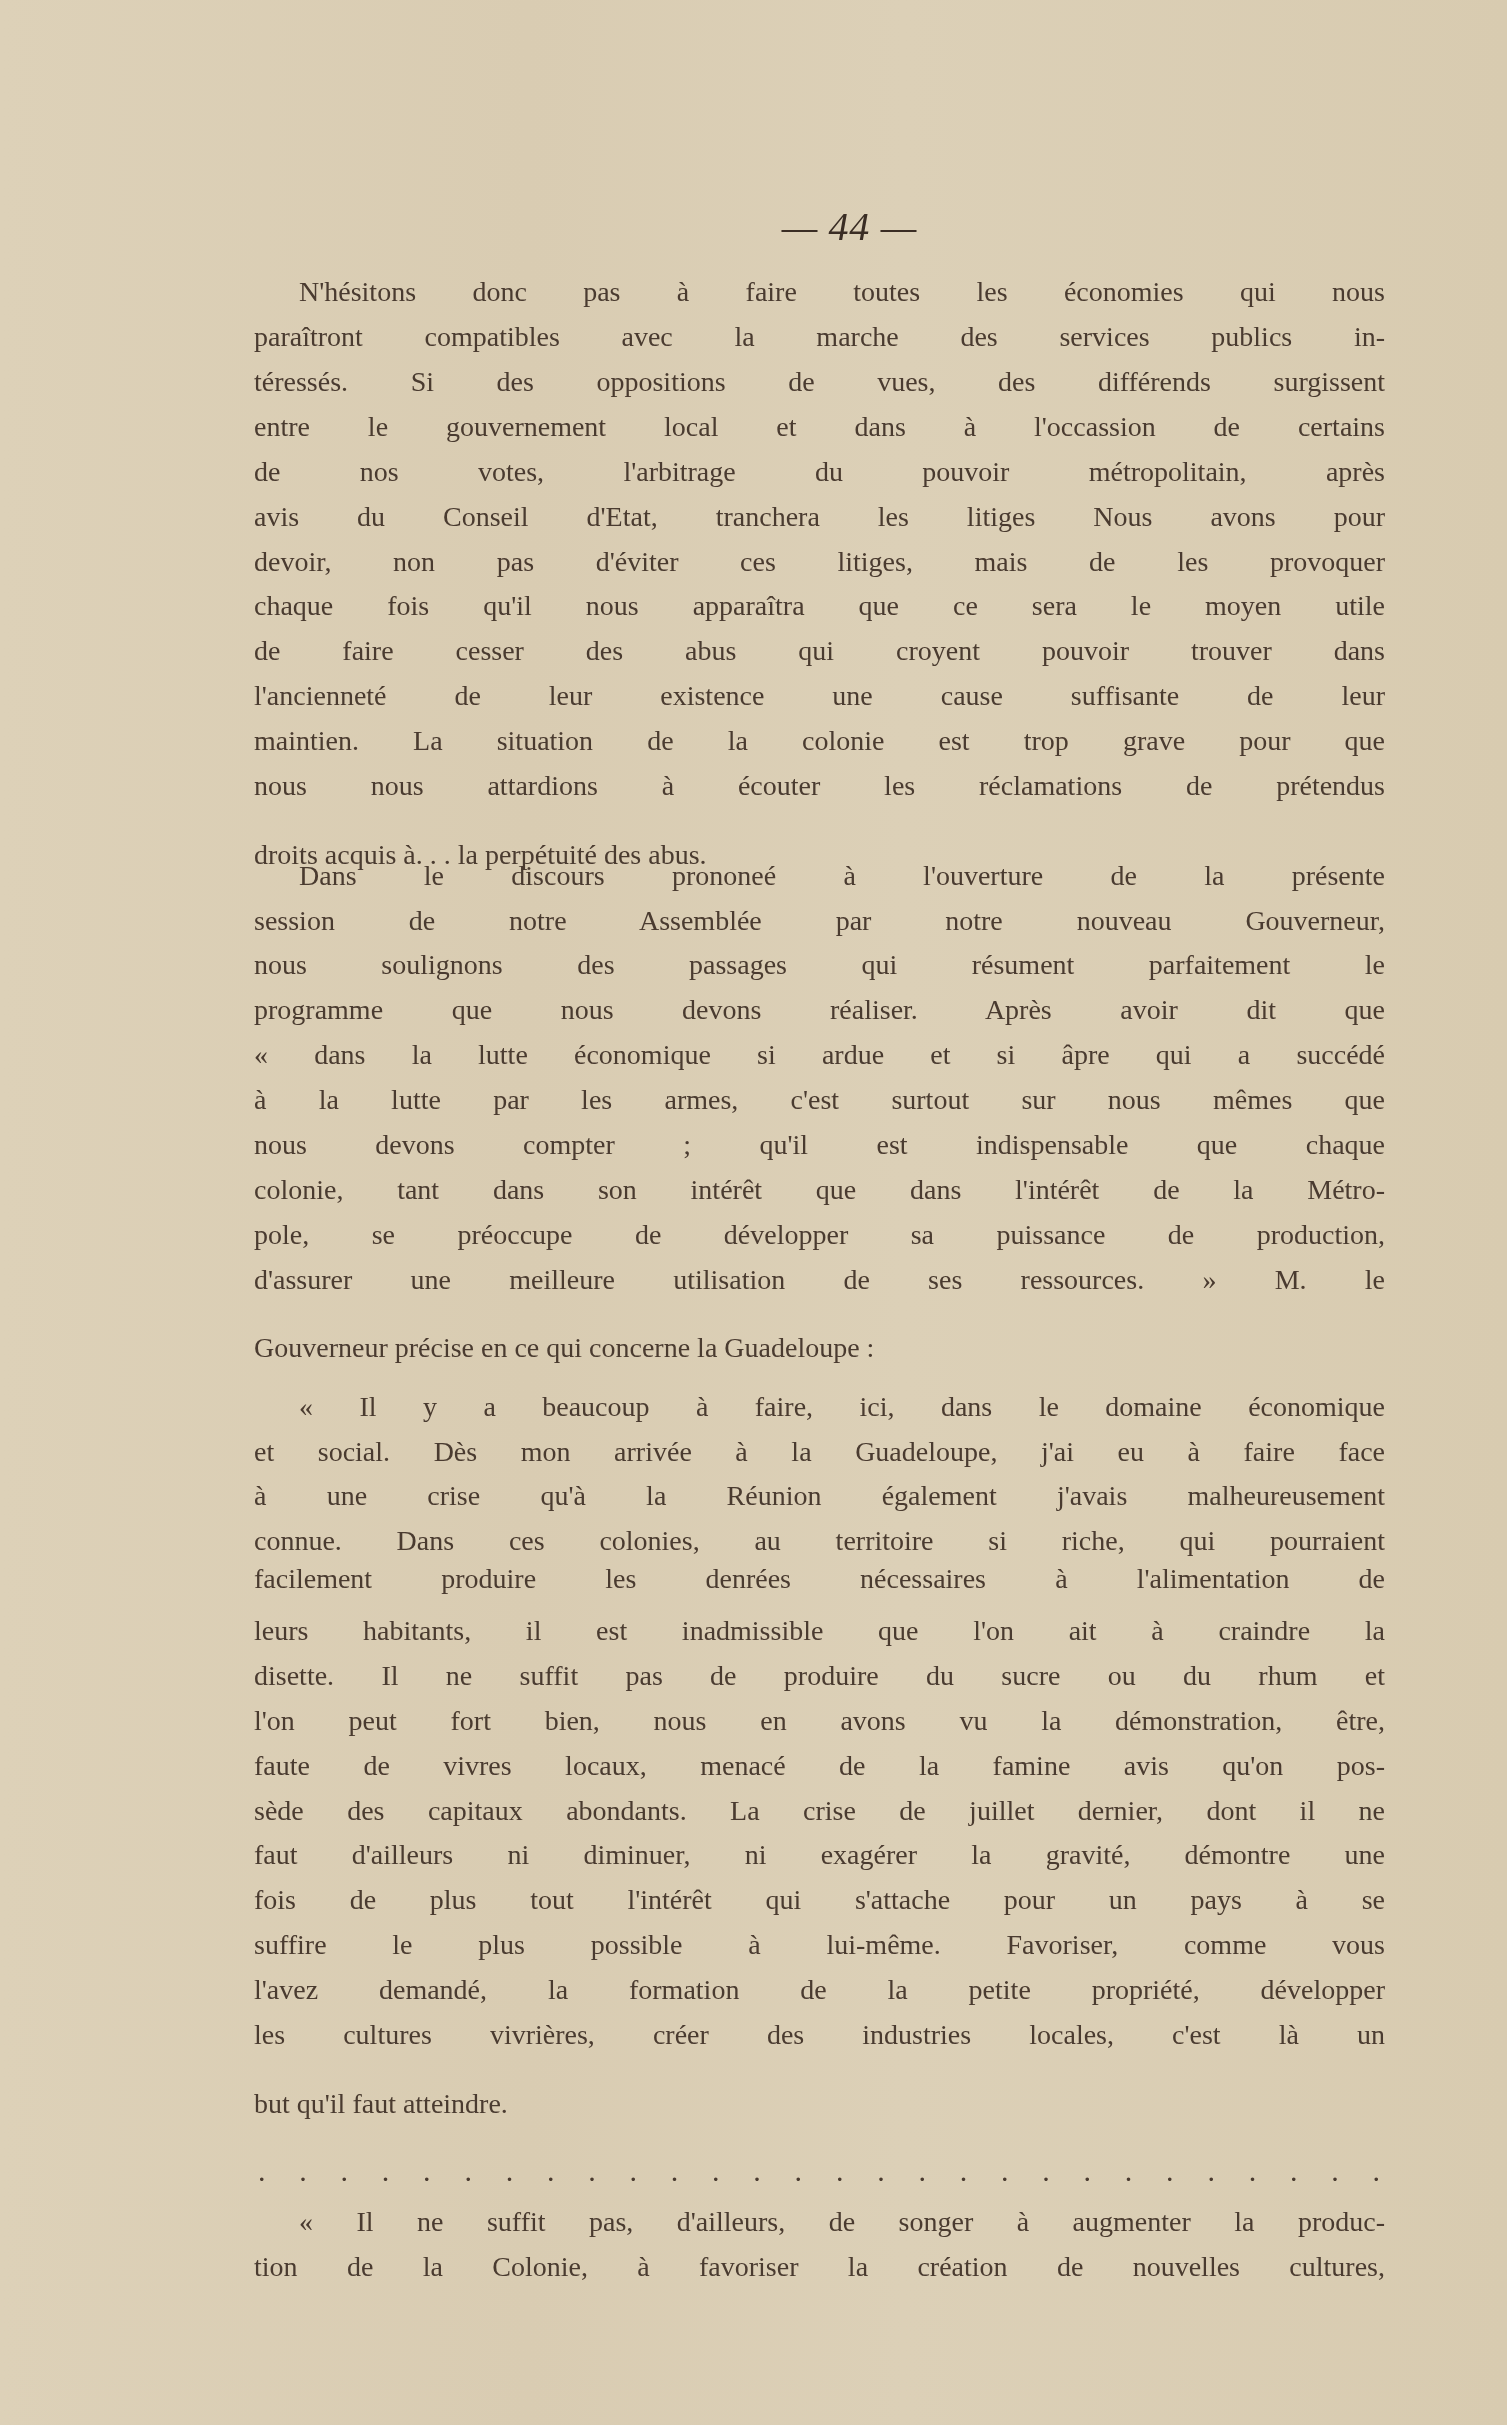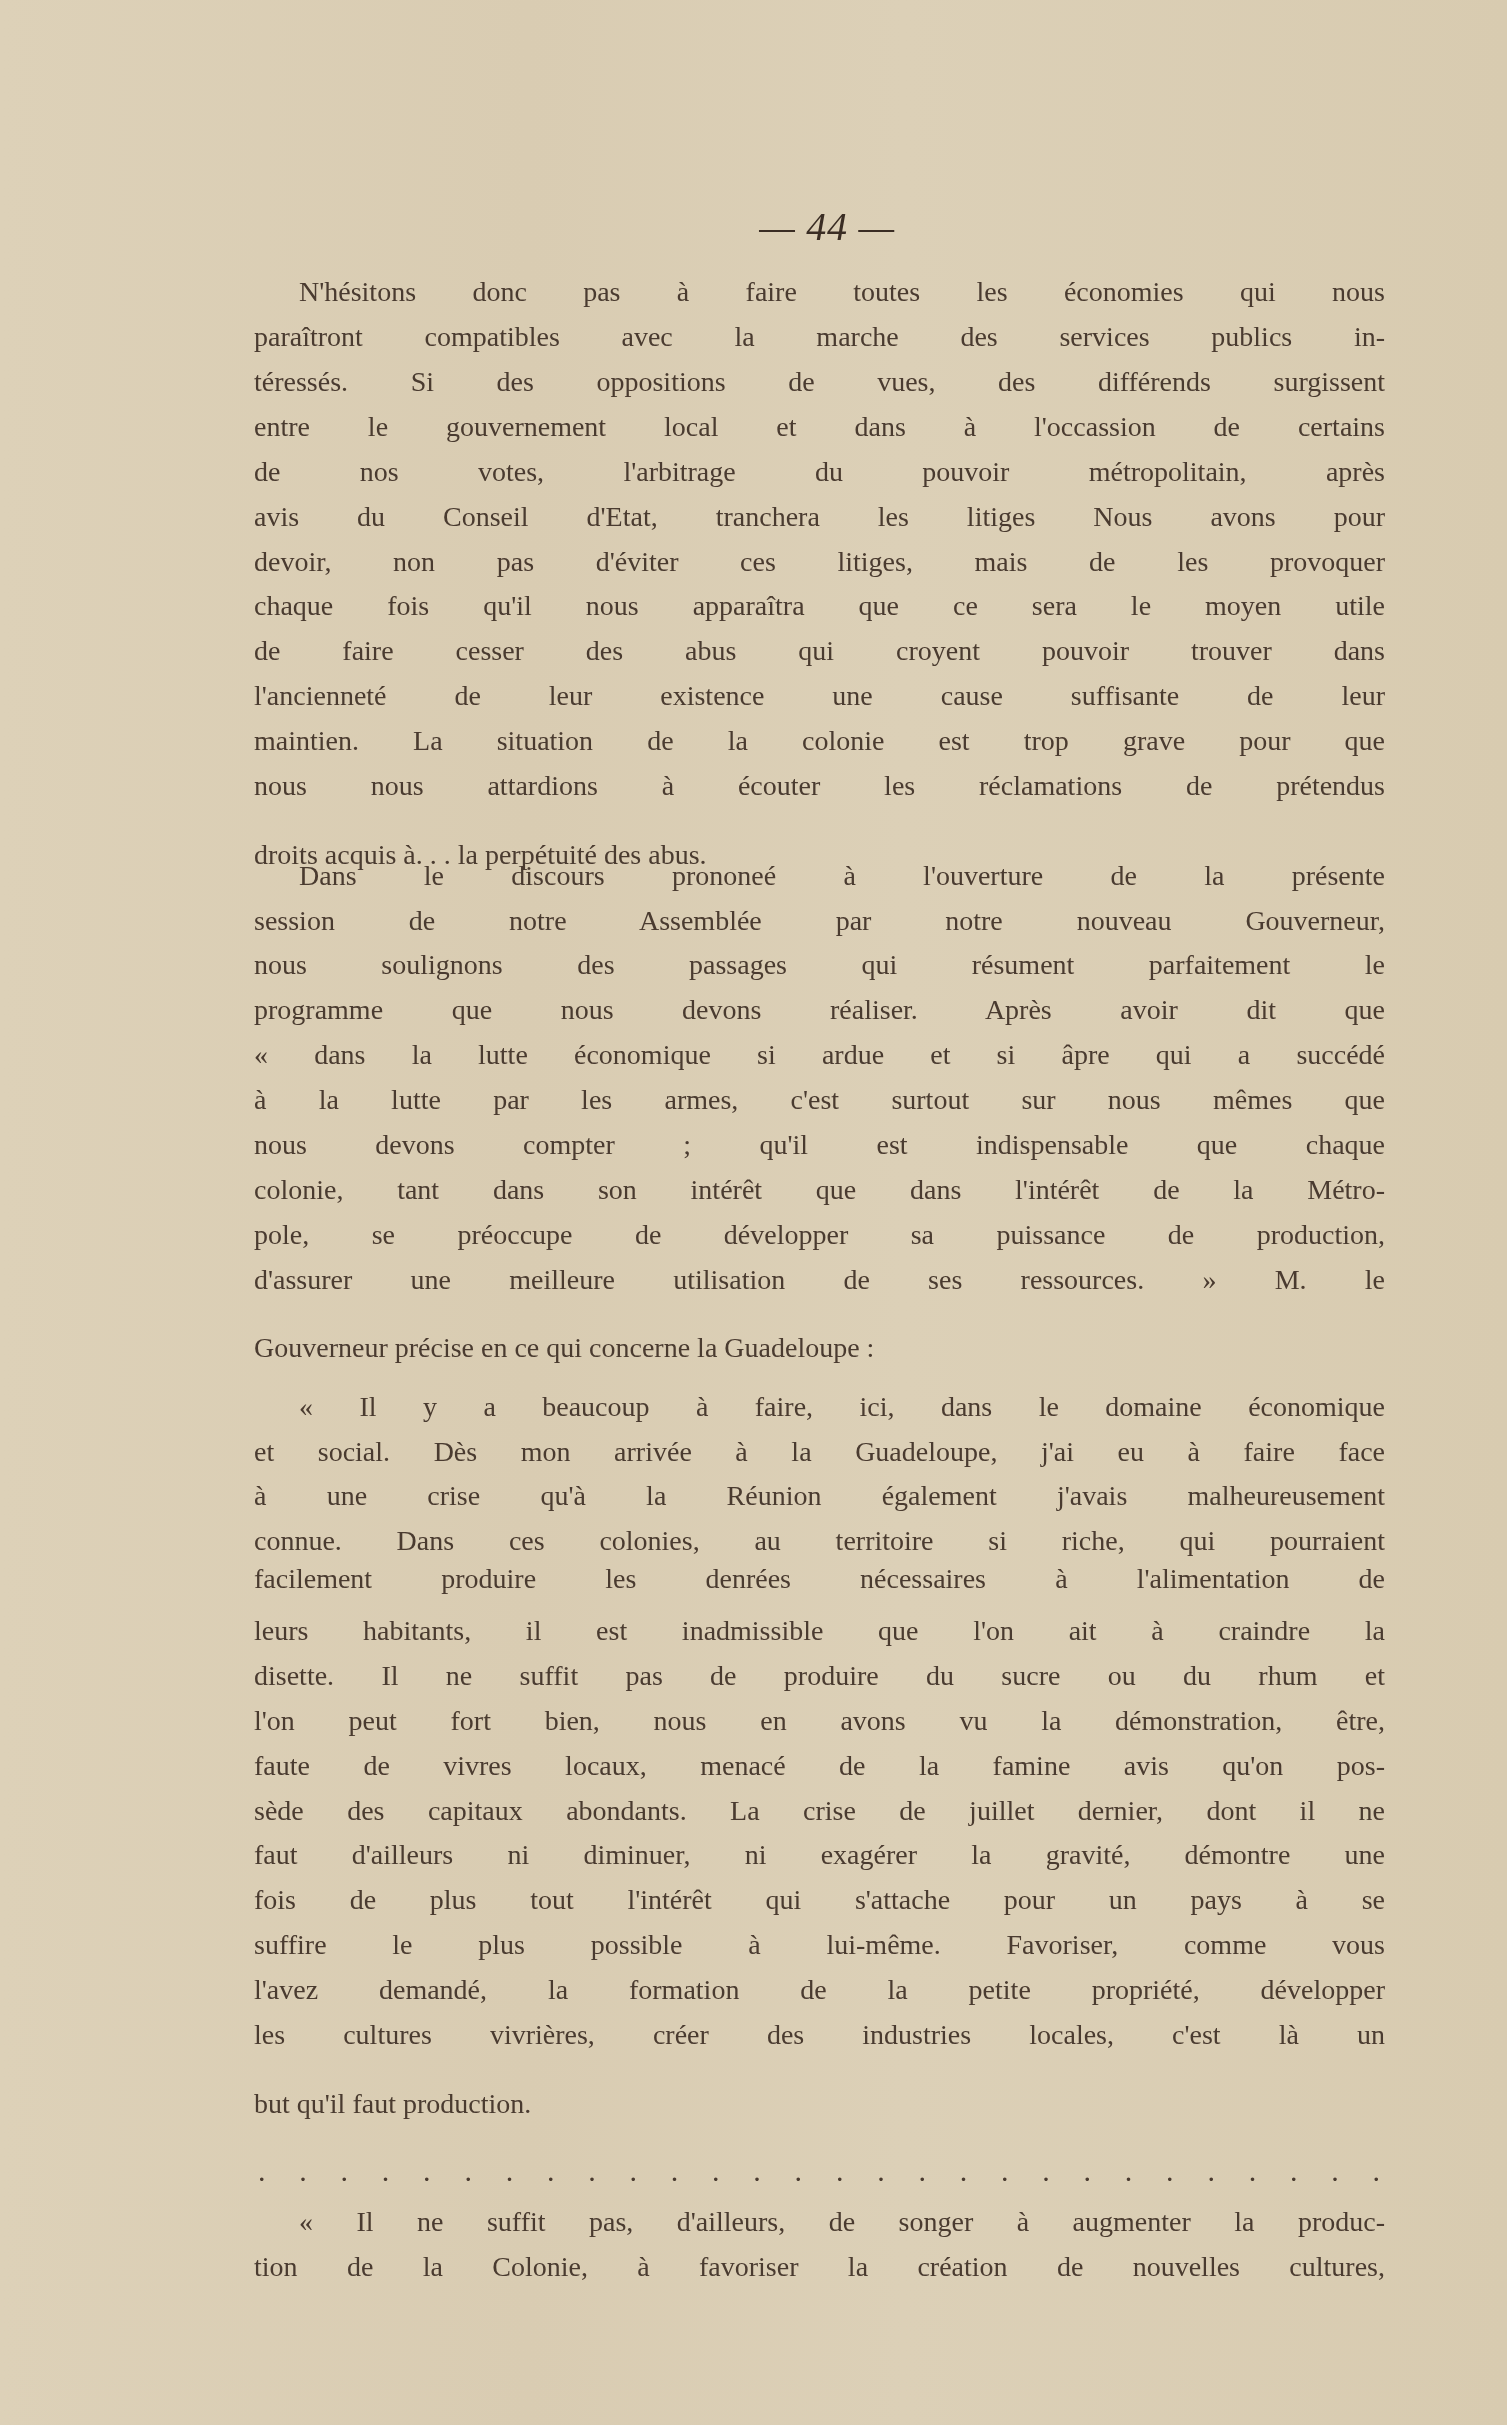--- a/index.html
+++ b/index.html
@@ -5,21 +5,21 @@
   html, body { margin: 0; padding: 0; }
   body {
     width: 1507px; height: 2426px;
     background: #dccfb5;
     background-image: linear-gradient(90deg, #ddd1b8 0%, #d9ccb2 35%, #dcd0b7 60%, #d8cbb0 100%);
     position: relative; overflow: hidden;
     font-family: "Liberation Serif", "DejaVu Serif", serif;
     color: #4a3b30;
   }
   .page-number {
-    position: absolute; left: 737px; top: 203px; width: 180px; text-align: center;
+    position: absolute; left: 737px; top: 203px; width: 180px; text-align: right;
     font-size: 40px; font-style: italic; letter-spacing: 0.7px; color: #3a2d24;
   }
   .line {
     position: absolute; left: 254px; width: 1131px;
     font-size: 28px; line-height: 45px; height: 45px;
     white-space: nowrap; text-align: justify; text-align-last: justify;
     transform-origin: left top;
   }
   .line.last { text-align-last: left; margin-top: 24px; }
   .line.indent { left: 299px; width: 1086px; }
@@ -68,19 +68,19 @@
 <div class="line" style="top:1608px">leurs habitants, il est inadmissible que l'on ait à craindre la</div>
 <div class="line" style="top:1653px">disette. Il ne suffit pas de produire du sucre ou du rhum et</div>
 <div class="line" style="top:1698px">l'on peut fort bien, nous en avons vu la démonstration, être,</div>
 <div class="line" style="top:1743px">faute de vivres locaux, menacé de la famine avis qu'on pos-</div>
 <div class="line" style="top:1788px">sède des capitaux abondants. La crise de juillet dernier, dont il ne</div>
 <div class="line" style="top:1832px">faut d'ailleurs ni diminuer, ni exagérer la gravité, démontre une</div>
 <div class="line" style="top:1877px">fois de plus tout l'intérêt qui s'attache pour un pays à se</div>
 <div class="line" style="top:1922px">suffire le plus possible à lui-même. Favoriser, comme vous</div>
 <div class="line" style="top:1967px">l'avez demandé, la formation de la petite propriété, développer</div>
 <div class="line" style="top:2012px">les cultures vivrières, créer des industries locales, c'est là un</div>
-<div class="line last" style="top:2057px">but qu'il faut production.</div>
+<div class="line last" style="top:2057px">but qu'il faut atteindre.</div>
 
 <div class="dots">. . . . . . . . . . . . . . . . . . . . . . . . . . . .</div>
 
 <div class="line indent" style="top:2199px">« Il ne suffit pas, d'ailleurs, de songer à augmenter la produc-</div>
 <div class="line" style="top:2244px">tion de la Colonie, à favoriser la création de nouvelles cultures,</div>
 
 
 </body></html>

